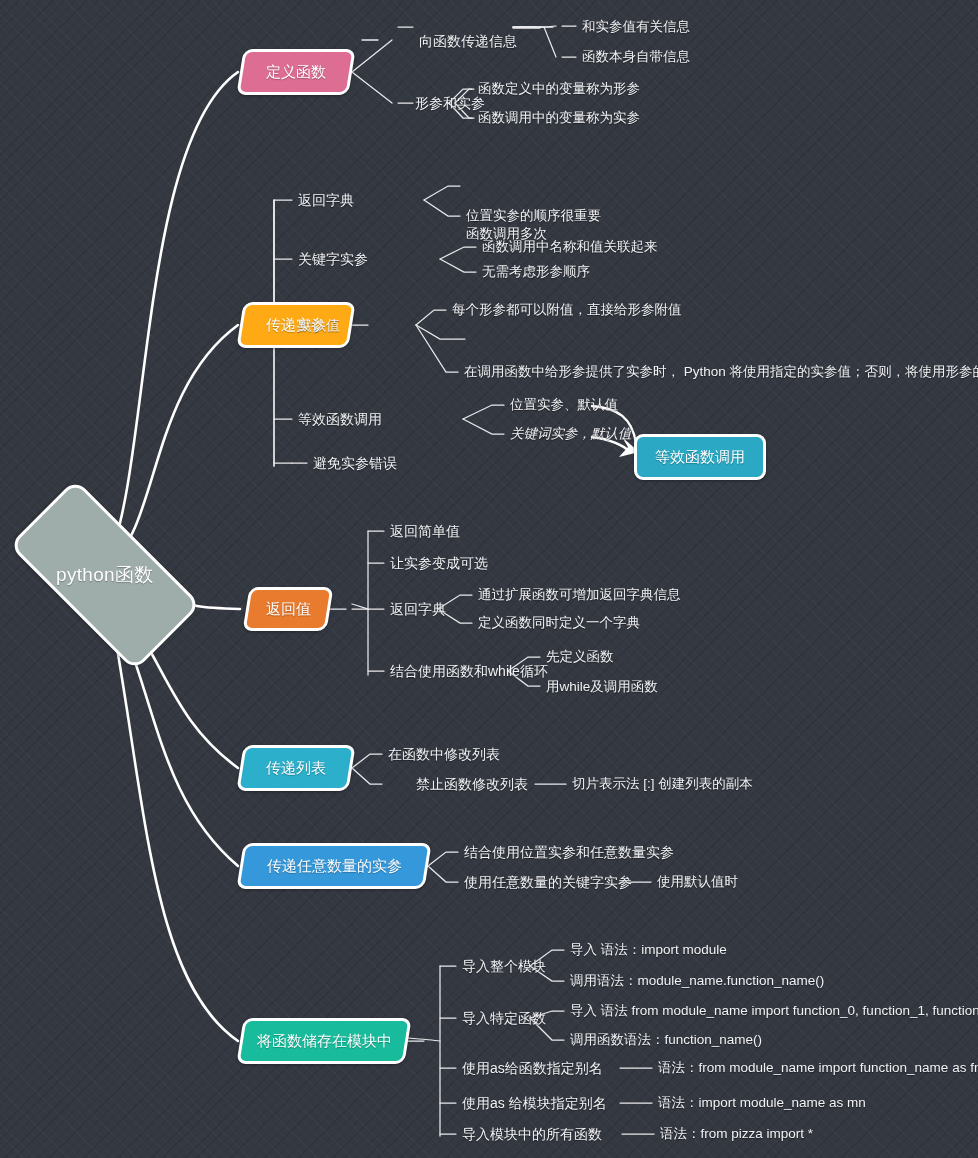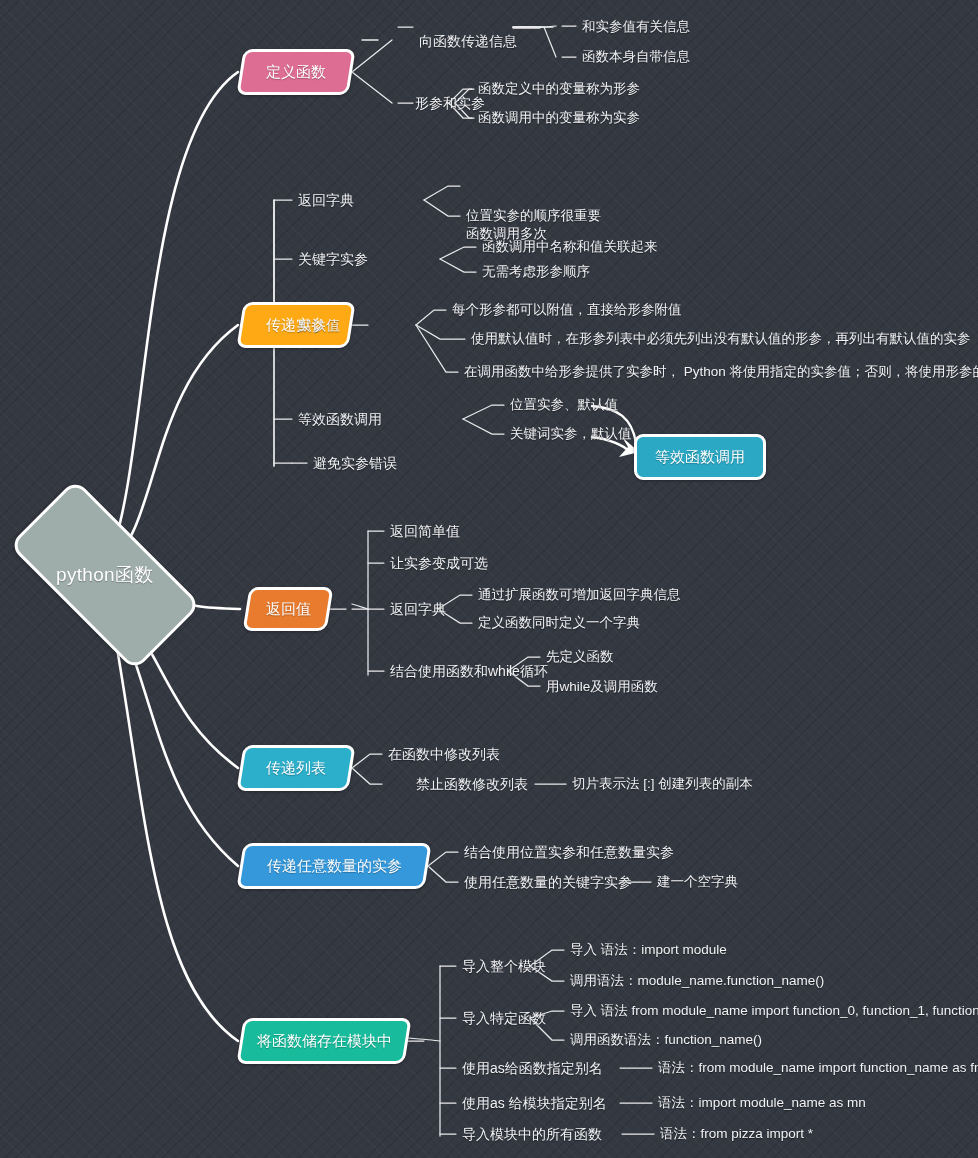--- a/index.html
+++ b/index.html
@@ -197,47 +197,46 @@
   <div class="lbl b" style="left:298px; top:193px;">返回字典</div>
   <div class="lbl" style="left:466px; top:179px;margin-top:48px;">函数调用多次</div>
   <div class="lbl" style="left:466px; top:209px;">位置实参的顺序很重要</div>
 
   <div class="lbl b" style="left:298px; top:252px;">关键字实参</div>
   <div class="lbl" style="left:482px; top:240px;">函数调用中名称和值关联起来</div>
   <div class="lbl" style="left:482px; top:265px;">无需考虑形参顺序</div>
 
   <div class="lbl b" style="left:298px; top:318px;">默认值</div>
   <div class="lbl" style="left:452px; top:303px;">每个形参都可以附值，直接给形参附值</div>
-  <div class="lbl" style="left:471px; top:332px;">使用默认值时，在形参列表中必须先列出没有默认值的形参，再列出有默认值的实参</div>
   <div class="lbl" style="left:464px; top:365px;">在调用函数中给形参提供了实参时， Python 将使用指定的实参值；否则，将使用形参的默认值。</div>
 
   <div class="lbl b" style="left:298px; top:412px;">等效函数调用</div>
   <div class="lbl" style="left:510px; top:398px;">位置实参、默认值</div>
-  <div class="lbl" style="left:510px; top:427px;">关键词实参，默认值</div>
+  <div class="lbl" style="left:510px; top:427px;font-style:italic;">关键词实参，默认值</div>
 
   <div class="lbl b" style="left:313px; top:456px;">避免实参错误</div>
 
   <div class="lbl b" style="left:390px; top:524px;">返回简单值</div>
   <div class="lbl b" style="left:390px; top:556px;">让实参变成可选</div>
 
   <div class="lbl b" style="left:390px; top:602px;">返回字典</div>
   <div class="lbl" style="left:478px; top:588px;">通过扩展函数可增加返回字典信息</div>
   <div class="lbl" style="left:478px; top:616px;">定义函数同时定义一个字典</div>
 
   <div class="lbl b" style="left:390px; top:664px;">结合使用函数和while循环</div>
   <div class="lbl" style="left:546px; top:650px;">先定义函数</div>
   <div class="lbl" style="left:546px; top:680px;">用while及调用函数</div>
 
   <div class="lbl b" style="left:388px; top:747px;">在函数中修改列表</div>
   <div class="lbl b" style="left:388px; top:777px;margin-left:28px;">禁止函数修改列表</div>
   <div class="lbl" style="left:572px; top:777px;">切片表示法 [:] 创建列表的副本</div>
 
   <div class="lbl b" style="left:464px; top:845px;">结合使用位置实参和任意数量实参</div>
   <div class="lbl b" style="left:464px; top:875px;">使用任意数量的关键字实参</div>
-  <div class="lbl" style="left:657px; top:875px;">建一个空字典</div>
+  <div class="lbl" style="left:657px; top:875px;">使用默认值时</div>
 
   <div class="lbl b" style="left:462px; top:959px;">导入整个模块</div>
   <div class="lbl" style="left:570px; top:943px;">导入 语法：import module</div>
   <div class="lbl" style="left:570px; top:974px;">调用语法：module_name.function_name()</div>
 
   <div class="lbl b" style="left:462px; top:1011px;">导入特定函数</div>
   <div class="lbl" style="left:570px; top:1004px;">导入 语法 from module_name import function_0, function_1, function_2</div>
   <div class="lbl" style="left:570px; top:1033px;text-align:right;">调用函数语法：function_name()</div>
 
   <div class="lbl b" style="left:462px; top:1061px;">使用as给函数指定别名</div>

